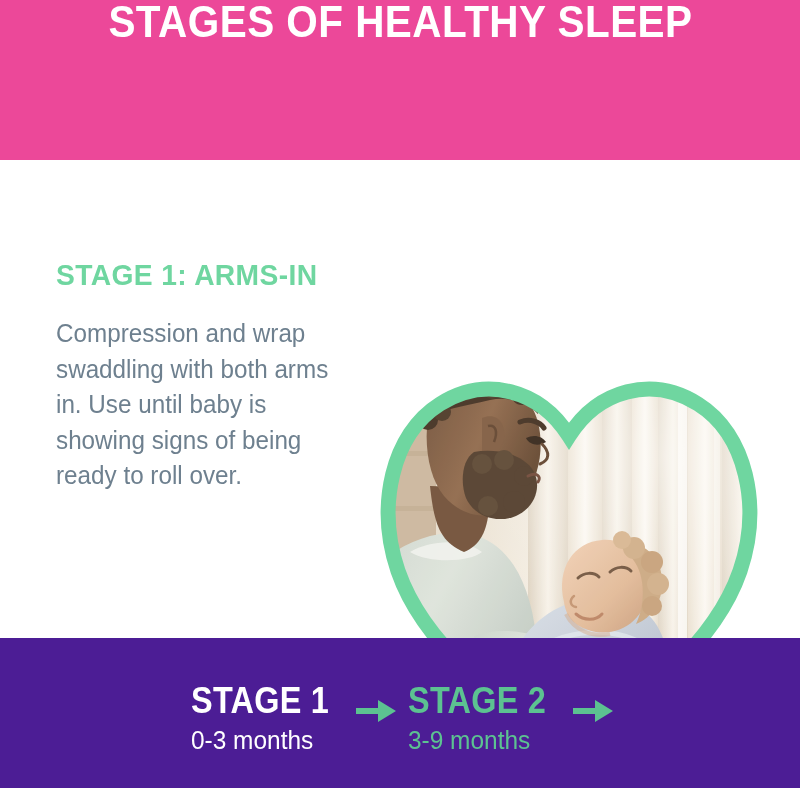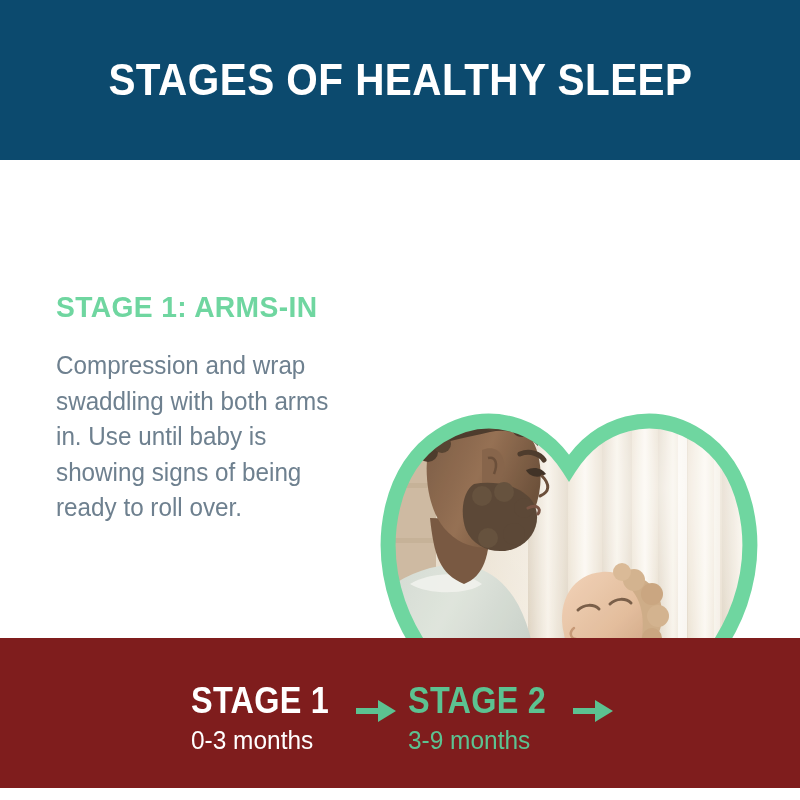--- a/index.html
+++ b/index.html
@@ -22,23 +22,22 @@
     background: #ffffff;
   }
 
   
   .header-band {
     position: absolute;
     left: 0;
     top: 0;
     width: 800px;
     height: 160px;
-    background: #0c4a6e;
+    background: #ec4899;
     display: flex;
-    align-items: center;
     justify-content: center;
   }
   .header-title {
     color: #ffffff;
     font-size: 44px;
     font-weight: bold;
     letter-spacing: 0.5px;
     text-transform: uppercase;
     font-family: "Liberation Sans Narrow", "Liberation Sans", sans-serif;
     transform: scaleX(0.92);
@@ -47,21 +46,20 @@
   }
 
   
   .content {
     position: absolute;
     left: 0;
     top: 160px;
     width: 800px;
     height: 478px;
     background: #ffffff;
-    margin-top: 32px;
   }
 
   .text-col {
     position: absolute;
     left: 56px;
     top: 100px;
     width: 320px;
   }
   .stage-heading {
     color: #6FD6A0;
@@ -96,21 +94,21 @@
     height: 400px;
   }
 
   
   .footer-band {
     position: absolute;
     left: 0;
     top: 638px;
     width: 800px;
     height: 150px;
-    background: #7f1d1d;
+    background: #4c1d95;
   }
   .stage-row {
     position: absolute;
     left: 0;
     top: 0;
     width: 800px;
     height: 162px;
     display: flex;
     align-items: center;
     justify-content: center;

